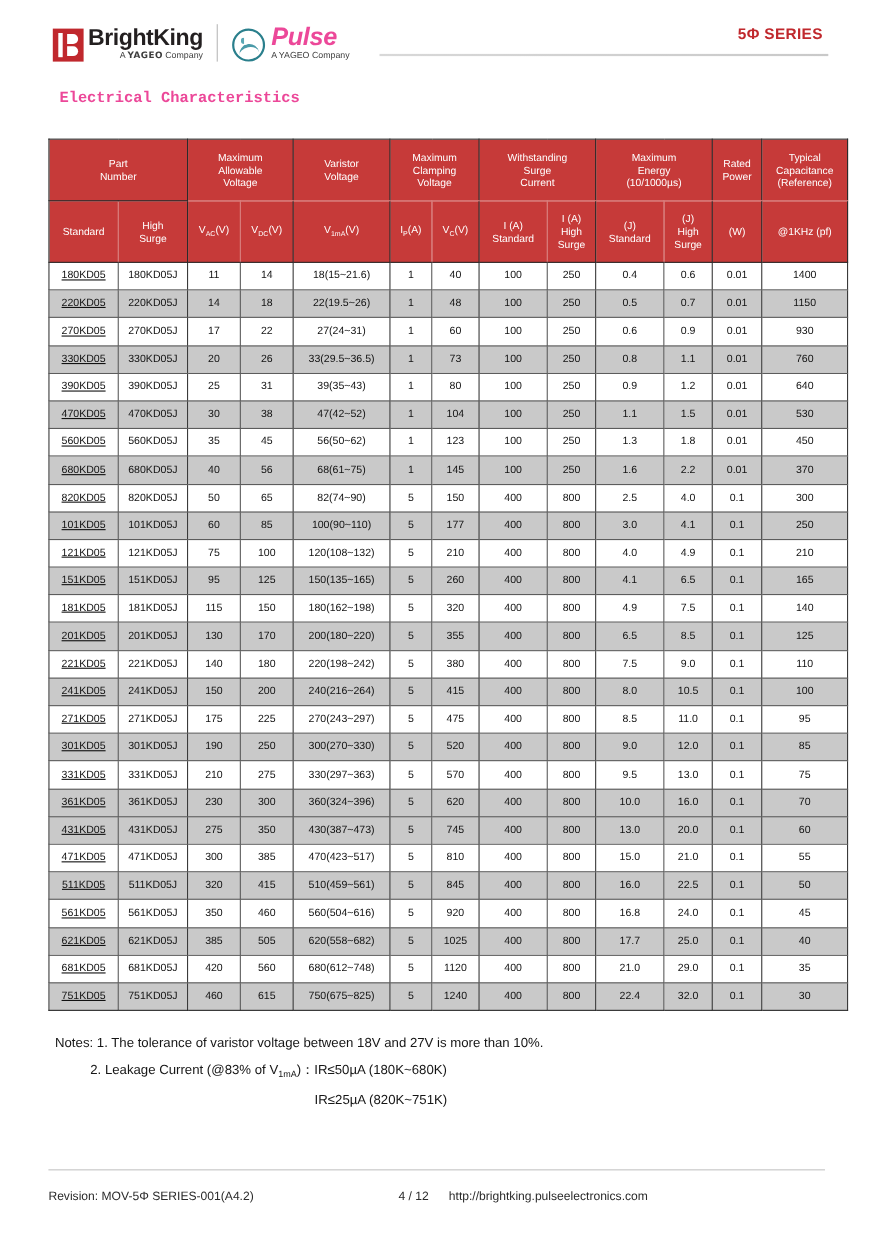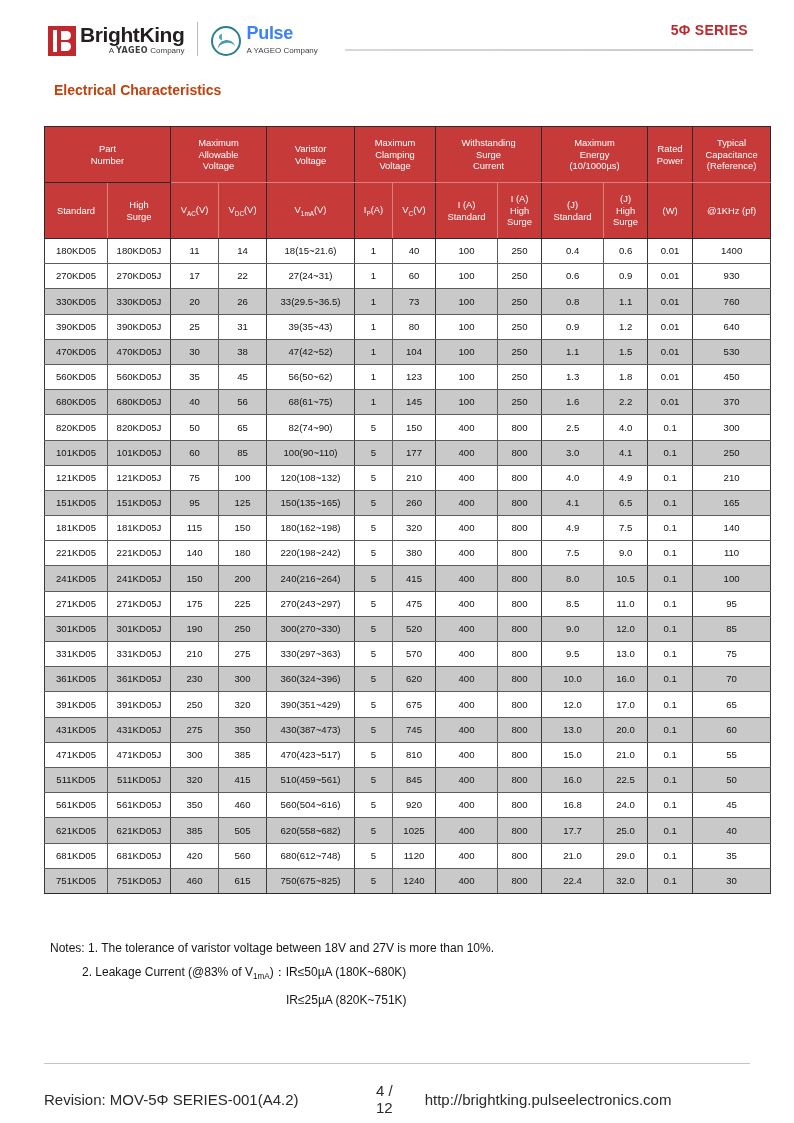--- a/index.html
+++ b/index.html
@@ -82,22 +82,22 @@
   }
   .pulse-mark::after {
     content: "";
     position: absolute; left: 6px; top: 6px;
     width: 6px; height: 6px;
     border-left: 3px solid #5aa8b5;
     border-radius: 3px 0 0 3px;
   }
   .pulse-words { display: flex; flex-direction: column; justify-content: center; }
   .pulse-name {
-    font-size: 18px; font-weight: bold; line-height: 23px;
-    color: #3b82f6; letter-spacing: -0.3px;
+    font-size: 23px; font-weight: bold; line-height: 23px;
+    color: #ec4899; letter-spacing: -0.3px; font-style: italic;
   }
   .pulse-sub {
     font-size: 8px; line-height: 11px; color: #3d3d3d; white-space: nowrap;
   }
   .header-rule {
     position: absolute;
     left: 345px; top: 49px;
     width: 408px; height: 2px;
     background: linear-gradient(to right, #d8d8d8, #c9c9c9);
   }
@@ -106,21 +106,22 @@
     right: 46px; top: 22px;
     font-size: 14px; font-weight: bold;
     color: #c0282d; letter-spacing: 0.3px;
   }
 
   
   .section-title {
     position: absolute;
     left: 54px; top: 82px;
     font-size: 14px; font-weight: bold;
-    color: #c2410c;
+    color: #ec4899;
+    font-family: Liberation Mono, monospace;
   }
 
   
   .spec-table {
     position: absolute;
     left: 44px; top: 126px;
     width: 706px;
     border-collapse: collapse;
     table-layout: fixed;
     font-size: 9.2px;
@@ -149,21 +150,21 @@
   .spec-table thead tr.hdr-bot th { border-bottom: 1.6px solid #2b2b2b; }
   .spec-table thead tr.hdr-top th.grp-split { border-bottom: 1.6px solid #2b2b2b; }
 
   .spec-table tbody td {
     height: 25.2px;
     background: #ffffff;
     color: #111111;
     font-size: 9.6px;
   }
   .spec-table tbody tr.alt td { background: #c9c9c9; }
-  .spec-table tbody td.col-edge-l { border-left: 1.3px solid #3a3a3a; }
+  .spec-table tbody td.col-edge-l { border-left: 1.3px solid #3a3a3a; text-decoration: underline; }
   .spec-table tbody td.col-edge-r { border-right: 1.3px solid #3a3a3a; }
   .spec-table tbody tr:last-child td { border-bottom: 1.6px solid #2b2b2b; }
 
   .hdr-line { display: block; }
   sub { font-size: 0.68em; }
 
   
   .notes {
     position: absolute;
     left: 50px; top: 942px;
@@ -182,26 +183,25 @@
     left: 44px; top: 1063px;
     width: 706px; height: 1px;
     background: #c4c4c4;
   }
   .page-footer {
     position: absolute;
     left: 44px; top: 1082px;
     width: 614px;
     display: flex;
     align-items: center;
-    font-size: 15px;
+    font-size: 11px;
     color: #2a2a2a;
-    gap: 32px;
   }
   .footer-left { flex: 0 0 300px; text-align: left; }
-  .footer-center { flex: 1 1 auto; text-align: left; }
+  .footer-center { flex: 1 1 auto; text-align: center; }
   .footer-right { flex: 0 0 250px; }
 </style>
 </head>
 <body>
 
 <div class="page-header">
   <div class="logo-group">
 
     <div class="bk-mark"></div>
     <div class="bk-words">
@@ -322,20 +322,35 @@
         <td class="col-edge-r">18(15~21.6)</td>
         <td>1</td>
         <td class="col-edge-r">40</td>
         <td>100</td>
         <td class="col-edge-r">250</td>
         <td>0.4</td>
         <td class="col-edge-r">0.6</td>
         <td class="col-edge-r">0.01</td>
         <td class="col-edge-r">1400</td>
       </tr>
+      <tr class="alt">
+        <td class="col-edge-l">220KD05</td>
+        <td class="col-edge-r">220KD05J</td>
+        <td>14</td>
+        <td class="col-edge-r">18</td>
+        <td class="col-edge-r">22(19.5~26)</td>
+        <td>1</td>
+        <td class="col-edge-r">48</td>
+        <td>100</td>
+        <td class="col-edge-r">250</td>
+        <td>0.5</td>
+        <td class="col-edge-r">0.7</td>
+        <td class="col-edge-r">0.01</td>
+        <td class="col-edge-r">1150</td>
+      </tr>
       <tr>
         <td class="col-edge-l">270KD05</td>
         <td class="col-edge-r">270KD05J</td>
         <td>17</td>
         <td class="col-edge-r">22</td>
         <td class="col-edge-r">27(24~31)</td>
         <td>1</td>
         <td class="col-edge-r">60</td>
         <td>100</td>
         <td class="col-edge-r">250</td>
@@ -487,20 +502,35 @@
         <td class="col-edge-r">180(162~198)</td>
         <td>5</td>
         <td class="col-edge-r">320</td>
         <td>400</td>
         <td class="col-edge-r">800</td>
         <td>4.9</td>
         <td class="col-edge-r">7.5</td>
         <td class="col-edge-r">0.1</td>
         <td class="col-edge-r">140</td>
       </tr>
+      <tr class="alt">
+        <td class="col-edge-l">201KD05</td>
+        <td class="col-edge-r">201KD05J</td>
+        <td>130</td>
+        <td class="col-edge-r">170</td>
+        <td class="col-edge-r">200(180~220)</td>
+        <td>5</td>
+        <td class="col-edge-r">355</td>
+        <td>400</td>
+        <td class="col-edge-r">800</td>
+        <td>6.5</td>
+        <td class="col-edge-r">8.5</td>
+        <td class="col-edge-r">0.1</td>
+        <td class="col-edge-r">125</td>
+      </tr>
       <tr>
         <td class="col-edge-l">221KD05</td>
         <td class="col-edge-r">221KD05J</td>
         <td>140</td>
         <td class="col-edge-r">180</td>
         <td class="col-edge-r">220(198~242)</td>
         <td>5</td>
         <td class="col-edge-r">380</td>
         <td>400</td>
         <td class="col-edge-r">800</td>
@@ -576,35 +606,20 @@
         <td class="col-edge-r">300</td>
         <td class="col-edge-r">360(324~396)</td>
         <td>5</td>
         <td class="col-edge-r">620</td>
         <td>400</td>
         <td class="col-edge-r">800</td>
         <td>10.0</td>
         <td class="col-edge-r">16.0</td>
         <td class="col-edge-r">0.1</td>
         <td class="col-edge-r">70</td>
-      </tr>
-      <tr>
-        <td class="col-edge-l">391KD05</td>
-        <td class="col-edge-r">391KD05J</td>
-        <td>250</td>
-        <td class="col-edge-r">320</td>
-        <td class="col-edge-r">390(351~429)</td>
-        <td>5</td>
-        <td class="col-edge-r">675</td>
-        <td>400</td>
-        <td class="col-edge-r">800</td>
-        <td>12.0</td>
-        <td class="col-edge-r">17.0</td>
-        <td class="col-edge-r">0.1</td>
-        <td class="col-edge-r">65</td>
       </tr>
       <tr class="alt">
         <td class="col-edge-l">431KD05</td>
         <td class="col-edge-r">431KD05J</td>
         <td>275</td>
         <td class="col-edge-r">350</td>
         <td class="col-edge-r">430(387~473)</td>
         <td>5</td>
         <td class="col-edge-r">745</td>
         <td>400</td>

